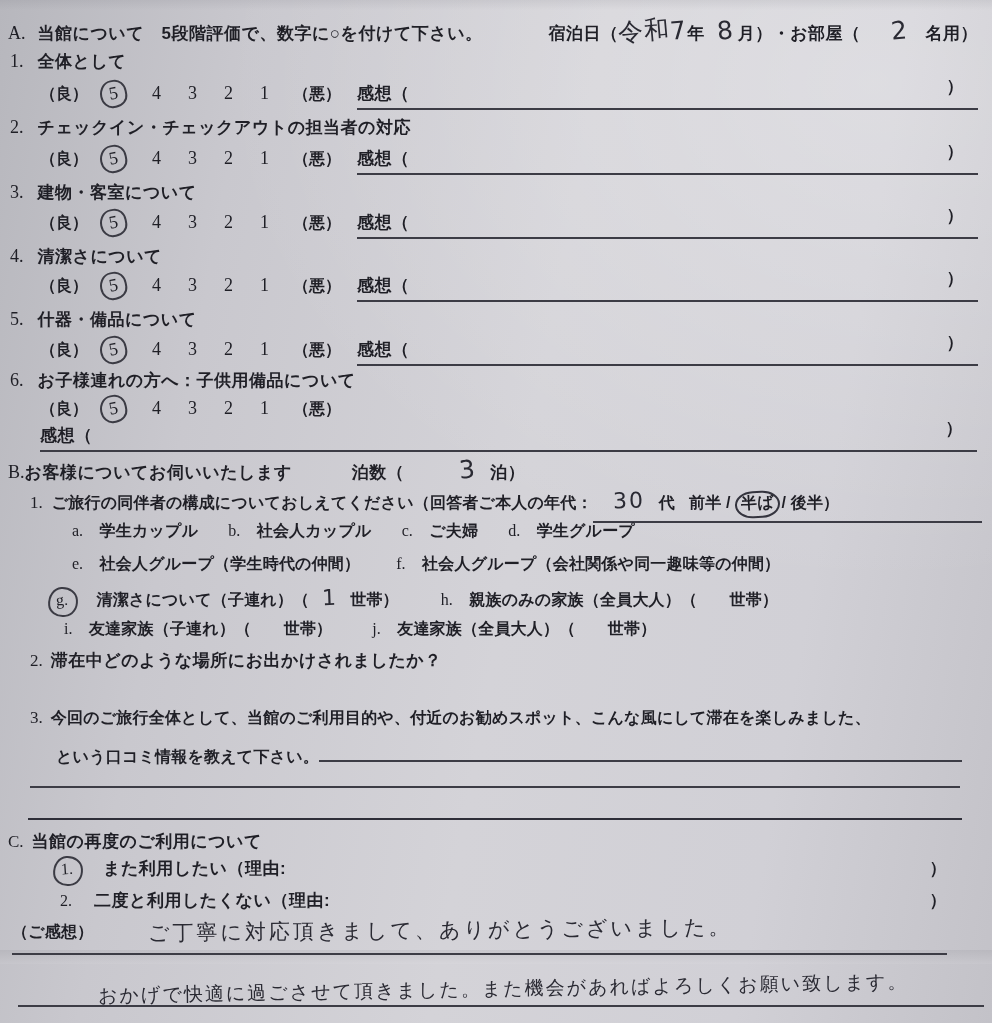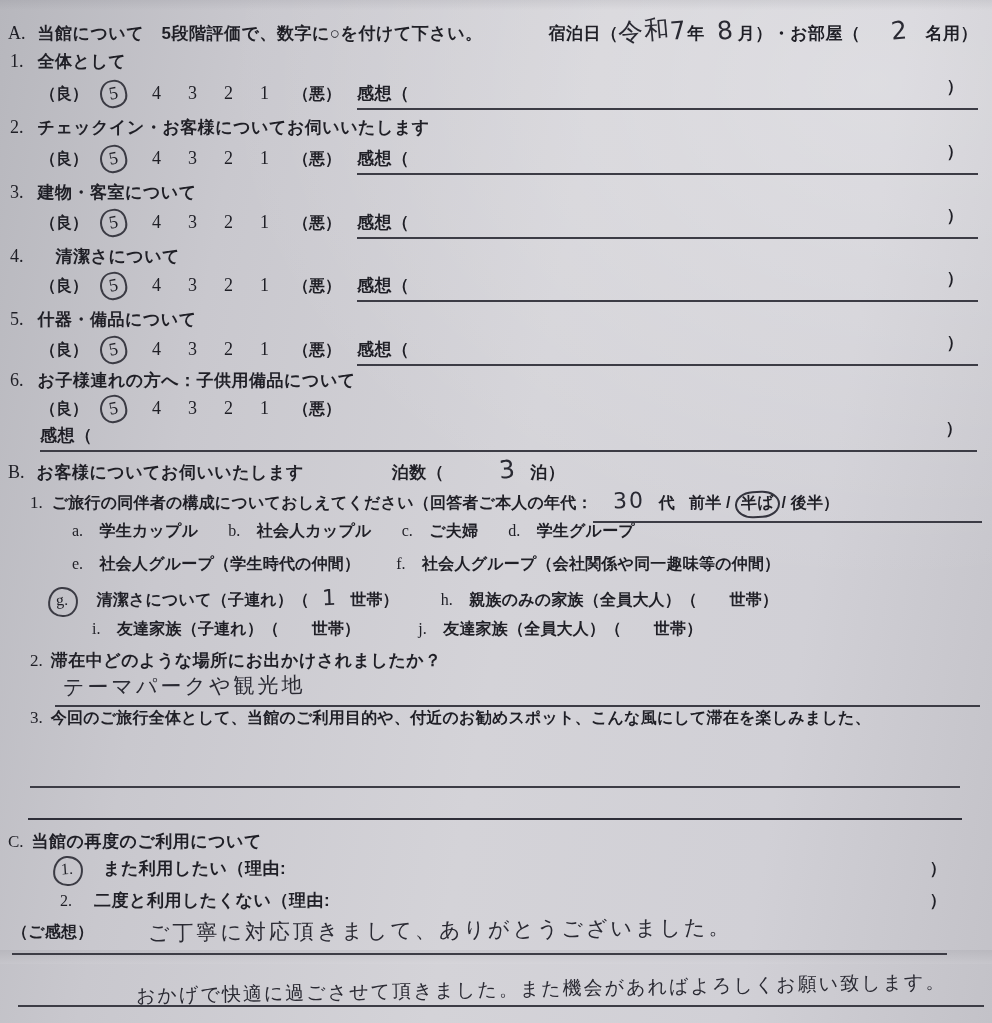--- a/index.html
+++ b/index.html
@@ -77,21 +77,21 @@
     </span>
     <span class="goodbad" style="margin-left:24px;">（悪）</span>
     <span class="comment">
       <span class="jp">感想（</span>
       <span class="jp close">）</span>
     </span>
   </div>
 
   <div class="row" style="top:116px;left:10px;">
     <span class="lat">2.</span>
-    <span class="jp" style="margin-left:14px;">チェックイン・お客様についてお伺いいたします</span>
+    <span class="jp" style="margin-left:14px;">チェックイン・チェックアウトの担当者の対応</span>
   </div>
   <div class="row" style="top:147px;left:40px;right:14px;">
     <span class="goodbad">（良）</span>
     <span class="scale">
       <span class="num circ">5</span>
       <span class="num">4</span>
       <span class="num">3</span>
       <span class="num">2</span>
       <span class="num">1</span>
     </span>
@@ -117,21 +117,21 @@
     </span>
     <span class="goodbad" style="margin-left:24px;">（悪）</span>
     <span class="comment">
       <span class="jp">感想（</span>
       <span class="jp close">）</span>
     </span>
   </div>
 
   <div class="row" style="top:245px;left:10px;">
     <span class="lat">4.</span>
-    <span class="jp" style="margin-left:32px;">清潔さについて</span>
+    <span class="jp" style="margin-left:14px;">清潔さについて</span>
   </div>
   <div class="row" style="top:274px;left:40px;right:14px;">
     <span class="goodbad">（良）</span>
     <span class="scale">
       <span class="num circ">5</span>
       <span class="num">4</span>
       <span class="num">3</span>
       <span class="num">2</span>
       <span class="num">1</span>
     </span>
@@ -179,22 +179,22 @@
   </div>
   <div class="row" style="top:424px;left:40px;right:15px;">
     <span class="comment" style="margin-left:0;">
       <span class="jp">感想（</span>
       <span class="jp close">）</span>
     </span>
   </div>
 
   <div class="row" style="top:455px;left:8px;">
     <span class="lat">B.</span>
-    <span class="jp" style="margin-left:12px;">お客様についてお伺いいたします</span>
-    <span class="jp" style="margin-left:88px;">泊数（</span>
+    <span class="jp" style="">お客様についてお伺いいたします</span>
+    <span class="jp" style="margin-left:60px;">泊数（</span>
     <span class="hw hw-big" style="margin:0 14px 0 55px;">3</span>
     <span class="jp">泊）</span>
   </div>
 
   <div class="row" style="top:488px;left:30px;right:10px;">
     <span class="lat" style="font-size:17px;">1.</span>
     <span class="jp-sm" style="margin-left:9px;">ご旅行の同伴者の構成についておしえてください（回答者ご本人の年代：</span>
     <span class="uline" style="flex:1;display:inline-flex;align-items:baseline;">
       <span class="hw hw-mid" style="margin-left:20px;">30</span>
       <span class="jp-sm" style="margin-left:14px;">代</span>
@@ -240,42 +240,43 @@
       <span class="jp-sm" style="margin-left:16px;">清潔さについて（子連れ）（</span>
       <span class="hw hw-mid" style="margin:0 8px;">1</span>
       <span class="jp-sm">世帯）</span>
     </span>
     <span style="margin-left:42px;">
       <span class="lat" style="font-size:16px;">h.</span>
       <span class="jp-sm" style="margin-left:12px;">親族のみの家族（全員大人）（　　世帯）</span>
     </span>
   </div>
 
-  <div class="row" style="top:619px;left:92px;gap:58px;">
+  <div class="row" style="top:619px;left:64px;gap:40px;">
     <span>
       <span class="lat" style="font-size:16px;">i.</span>
       <span class="jp-sm" style="margin-left:12px;">友達家族（子連れ）（　　世帯）</span>
     </span>
     <span>
       <span class="lat" style="font-size:16px;">j.</span>
       <span class="jp-sm" style="margin-left:12px;">友達家族（全員大人）（　　世帯）</span>
     </span>
   </div>
 
   <div class="row" style="top:649px;left:30px;">
     <span class="lat" style="font-size:17px;">2.</span>
     <span class="jp" style="margin-left:8px;">滞在中どのような場所にお出かけされましたか？</span>
   </div>
-  <div class="row uline" style="top:672px;left:55px;right:12px;height:30px;">
-    <span class="hw hw-line" style="margin-left:8px;">テーマパークや観光地</span>
-  </div>
 
   <div class="row" style="top:708px;left:30px;">
     <span class="lat" style="font-size:17px;">3.</span>
     <span class="jp-sm" style="margin-left:8px;">今回のご旅行全体として、当館のご利用目的や、付近のお勧めスポット、こんな風にして滞在を楽しみました、</span>
+  </div>
+  <div class="row" style="top:739px;left:56px;right:30px;">
+    <span class="jp-sm">という口コミ情報を教えて下さい。</span>
+    <span class="uline" style="flex:1;height:18px;"></span>
   </div>
   <div class="hline" style="top:786px;left:30px;right:32px;"></div>
 
   <div class="sep" style="top:818px;left:28px;right:30px;"></div>
 
   <div class="row" style="top:830px;left:8px;">
     <span class="lat" style="font-size:17px;">C.</span>
     <span class="jp" style="margin-left:8px;">当館の再度のご利用について</span>
   </div>
   <div class="row" style="top:857px;left:55px;right:45px;">
@@ -287,16 +288,16 @@
     <span class="lat" style="font-size:16px;">2.</span>
     <span class="jp" style="margin-left:22px;">二度と利用したくない（理由:</span>
     <span class="jp" style="margin-left:auto;">）</span>
   </div>
 
   <div class="row uline" style="top:916px;left:12px;right:45px;height:34px;">
     <span class="jp-sm">（ご感想）</span>
     <span class="hw hw-line" style="margin-left:55px;">ご丁寧に対応頂きまして、ありがとうございました。</span>
   </div>
 
-  <div class="row uline" style="top:964px;left:18px;right:8px;height:38px;align-items:flex-end;justify-content:center;">
+  <div class="row uline" style="top:964px;left:18px;right:8px;height:38px;align-items:flex-end;">
     <span class="hw hw-sm" style="margin-left:80px;">おかげで快適に過ごさせて頂きました。また機会があればよろしくお願い致します。</span>
   </div>
 </div>
 
 </body></html>

